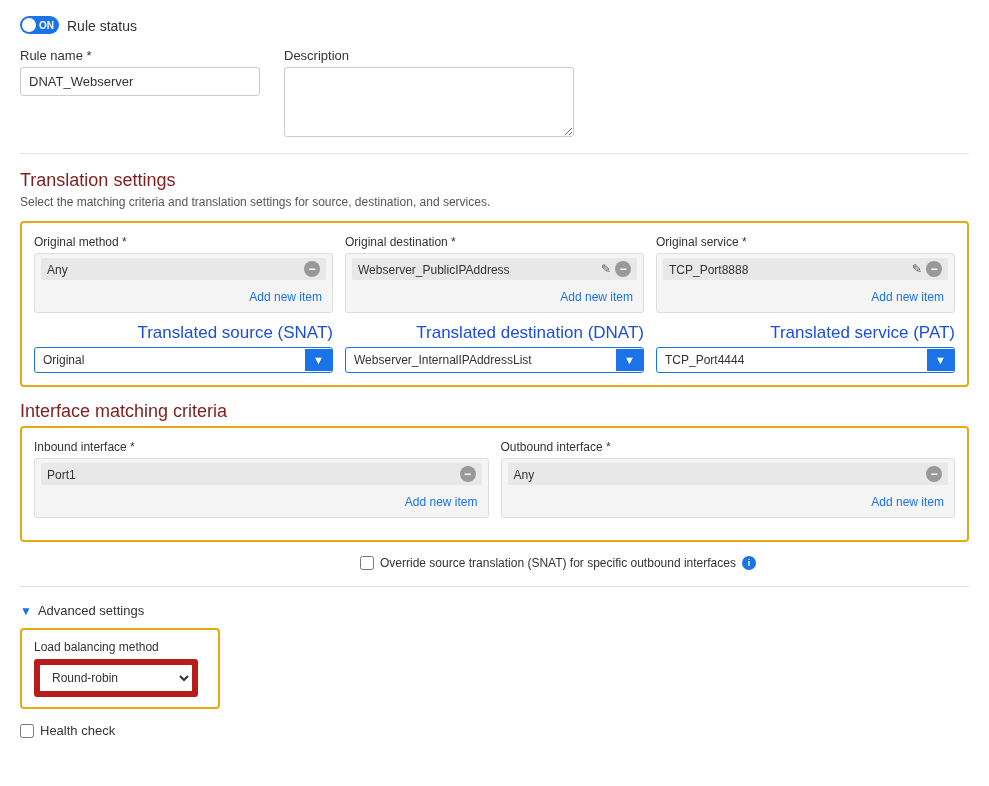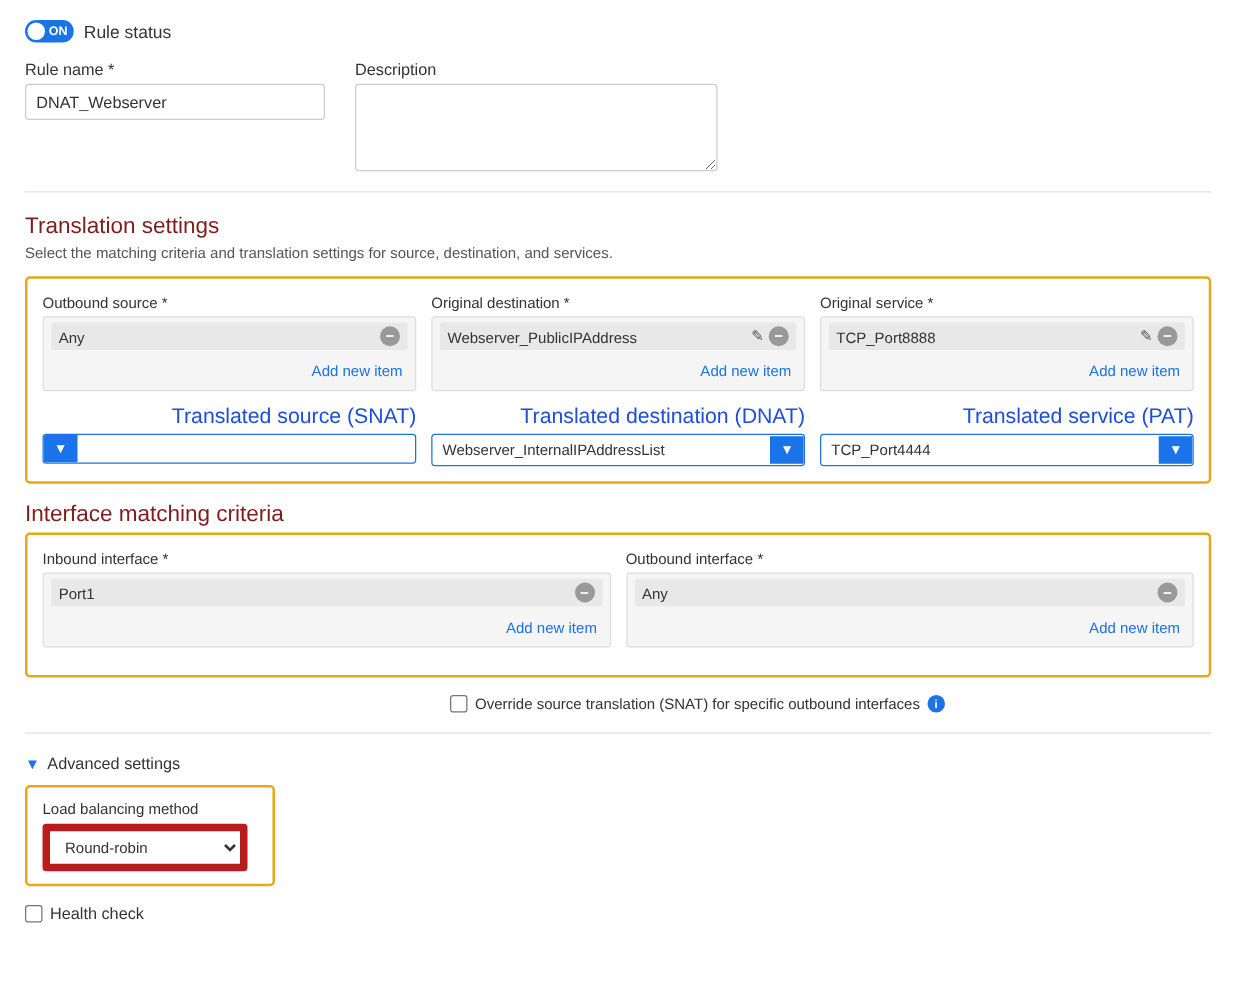--- a/index.html
+++ b/index.html
@@ -9,21 +9,21 @@
       color: #333;
       background: #fff;
       width: 989px;
       min-height: 786px;
       padding: 16px 20px;
     }
 
     
     .rule-status-row {
       display: flex;
-      align-items: center;
+      align-items: flex-end;
       gap: 8px;
       margin-bottom: 14px;
     }
     .toggle-switch {
       display: inline-flex;
       align-items: center;
       background: #1a73e8;
       border-radius: 12px;
       padding: 2px 5px 2px 2px;
       gap: 3px;
@@ -332,21 +332,21 @@
 
 <div class="advanced-section">
   <div class="section-title">Translation settings</div>
   <div class="section-subtitle">Select the matching criteria and translation settings for source, destination, and services.</div>
 
   <div class="orange-border">
 
     <div class="three-col-grid">
 
       <div>
-        <div class="field-box-label">Outbound source *</div>
+        <div class="field-box-label">Original method *</div>
         <div class="item-box">
           <div class="item-row">
             <span>Any</span>
             <div class="item-actions">
               <span class="minus-circle">−</span>
             </div>
           </div>
           <div class="add-new-item-btn">Add new item</div>
         </div>
       </div>
@@ -378,20 +378,21 @@
           <div class="add-new-item-btn">Add new item</div>
         </div>
       </div>
     </div>
 
     <div class="three-col-dropdowns">
 
       <div class="dropdown-group">
         <label>Translated source (SNAT)</label>
         <div class="dropdown-select">
+          <span class="select-text">Original</span>
           <span class="dropdown-arrow">▼</span>
         </div>
       </div>
 
       <div class="dropdown-group">
         <label>Translated destination (DNAT)</label>
         <div class="dropdown-select">
           <span class="select-text">Webserver_InternalIPAddressList</span>
           <span class="dropdown-arrow">▼</span>
         </div>

